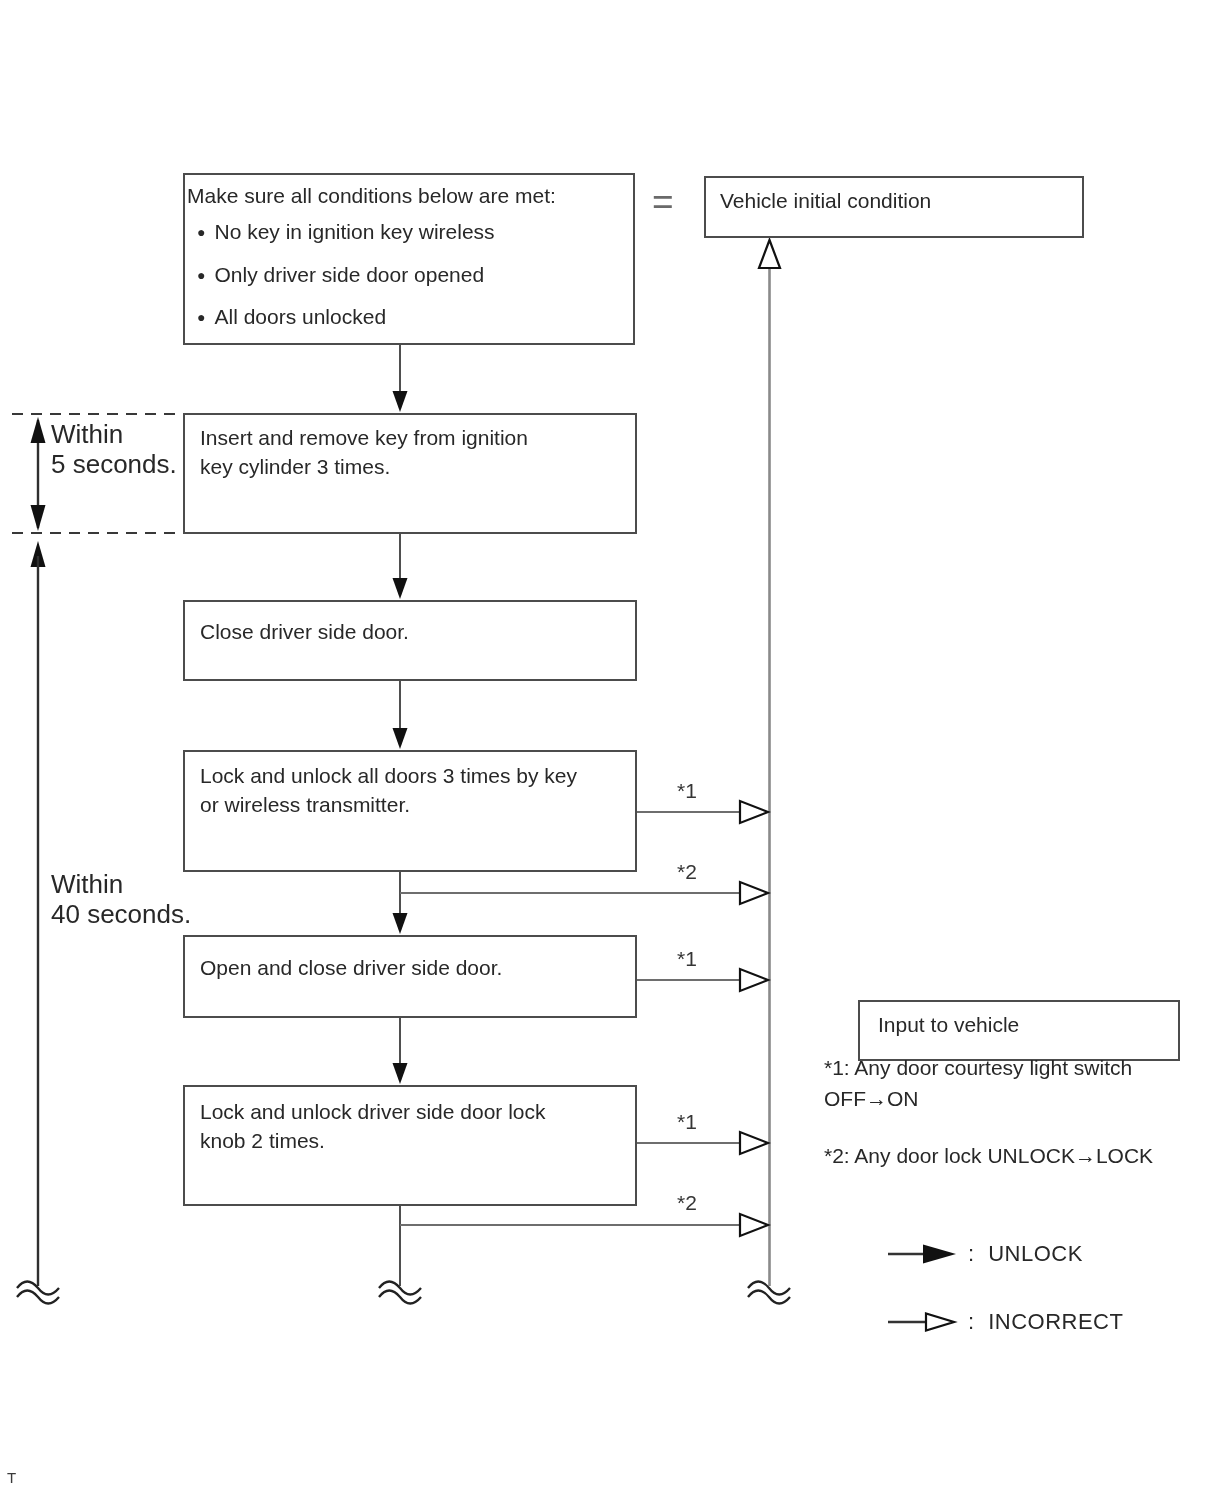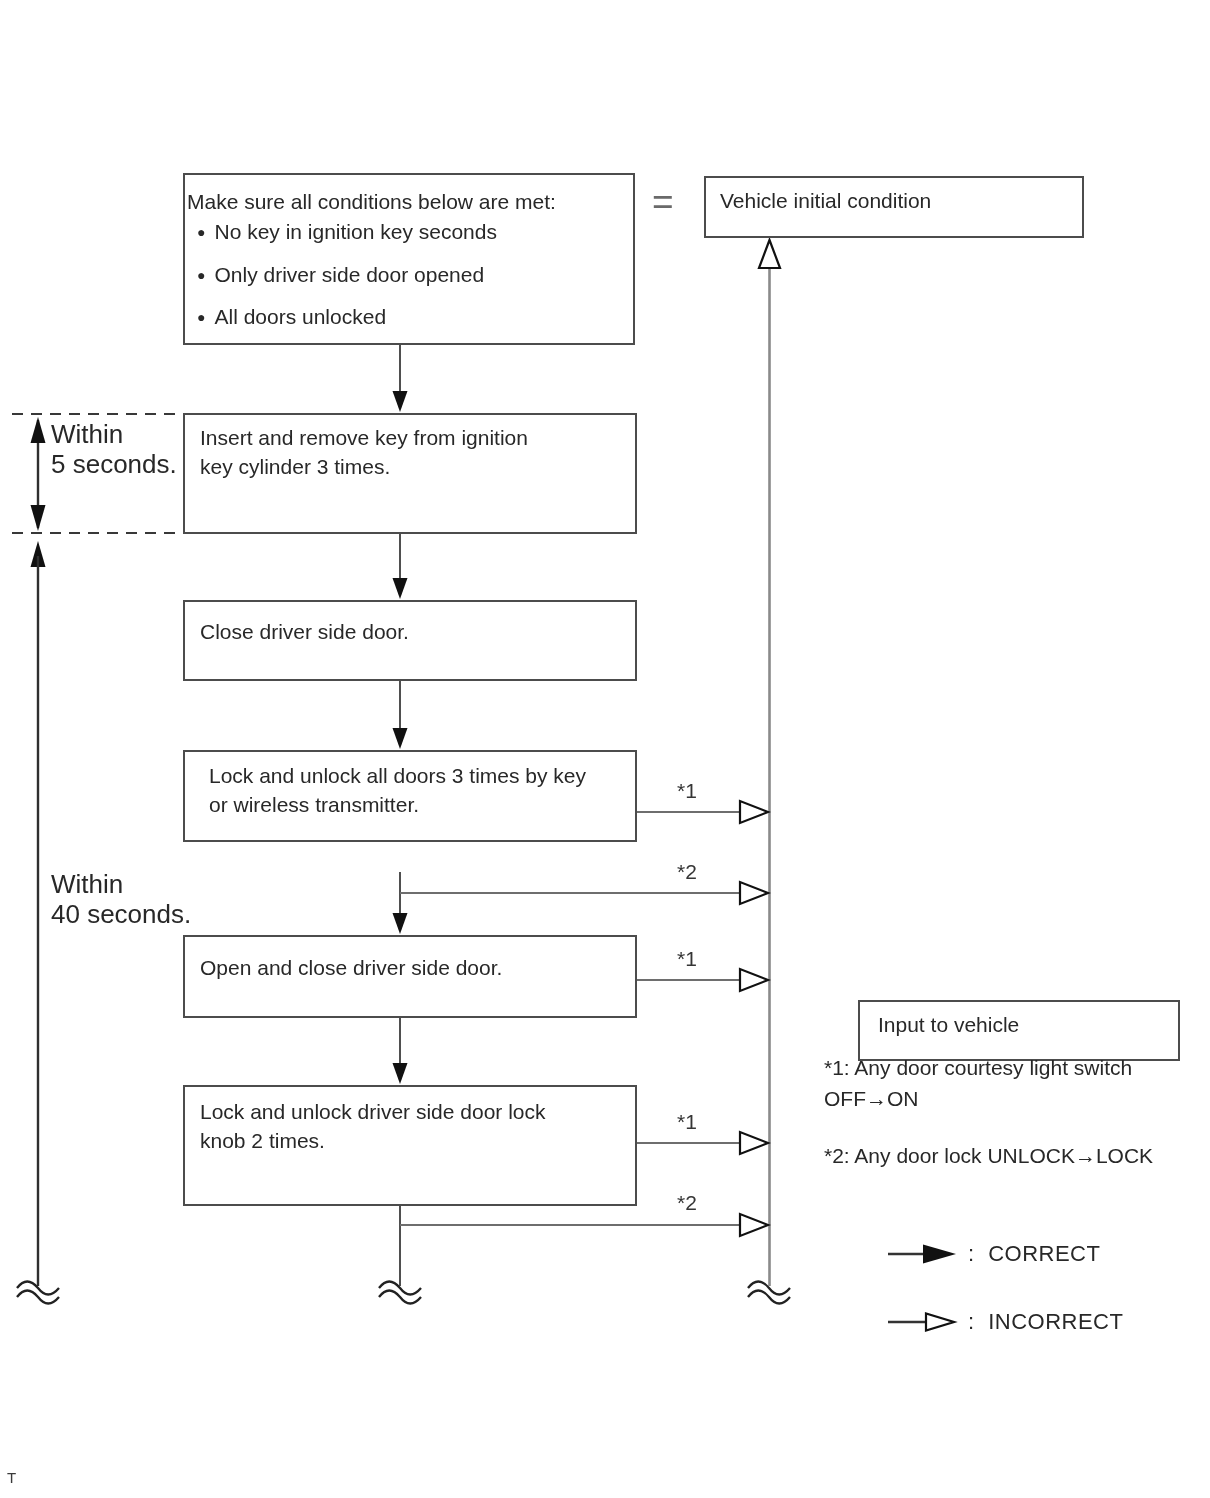--- a/index.html
+++ b/index.html
@@ -101,45 +101,45 @@
     <path d="M 17,1288 q 10,-13 21,0 q 10,13 21,0"></path>
     <path d="M 17,1297 q 10,-13 21,0 q 10,13 21,0"></path>
     <path d="M 379,1288 q 10,-13 21,0 q 10,13 21,0"></path>
     <path d="M 379,1297 q 10,-13 21,0 q 10,13 21,0"></path>
     <path d="M 748,1288 q 10,-13 21,0 q 10,13 21,0"></path>
     <path d="M 748,1297 q 10,-13 21,0 q 10,13 21,0"></path>
   </g>
 </svg>
 
 <div class="box" style="left:183px; top:173px; width:452px; height:172px;">
-  <div class="abs" style="top:12px; left:2px;">Make sure all conditions below are met:</div>
+  <div class="abs" style="top:6px; left:2px;">Make sure all conditions below are met:</div>
   <div class="bullet-row" style="top:42px;">
     <span class="dot">●</span>
-    <span>No key in ignition key seconds</span>
+    <span>No key in ignition key wireless</span>
   </div>
   <div class="bullet-row" style="top:85px;">
     <span class="dot">●</span>
     <span>Only driver side door opened</span>
   </div>
   <div class="bullet-row" style="top:127px;">
     <span class="dot">●</span>
     <span>All doors unlocked</span>
   </div>
 </div>
 
 <div class="equals" style="left:652px; top:181px;">=</div>
 
 <div class="box" style="left:704px; top:176px; width:380px; height:62px; padding:8px 14px;">Vehicle initial condition</div>
 
 <div class="box" style="left:183px; top:413px; width:454px; height:121px; padding:8px 15px;">Insert and remove key from ignition
 key cylinder 3 times.</div>
 
 <div class="box" style="left:183px; top:600px; width:454px; height:81px; padding:15px 15px;">Close driver side door.</div>
 
-<div class="box" style="left:183px; top:750px; width:454px; height:92px; padding:9px 24px;">Lock and unlock all doors 3 times by key
+<div class="box" style="left:183px; top:750px; width:454px; height:122px; padding:9px 15px;">Lock and unlock all doors 3 times by key
 or wireless transmitter.</div>
 
 <div class="box" style="left:183px; top:935px; width:454px; height:83px; padding:16px 15px;">Open and close driver side door.</div>
 
 <div class="box" style="left:183px; top:1085px; width:454px; height:121px; padding:10px 15px;">Lock and unlock driver side door lock
 knob 2 times.</div>
 
 <div class="box" style="left:858px; top:1000px; width:322px; height:61px; padding:8px 18px;">Input to vehicle</div>
 
 <div class="timer" style="left:51px; top:419px;">Within
@@ -156,21 +156,21 @@
 <div class="footnote" style="left:824px; top:1052px; width:400px;">*1: Any door courtesy light switch
 OFF→ON</div>
 <div class="footnote" style="left:824px; top:1140px; width:400px;">*2: Any door lock UNLOCK→LOCK</div>
 
 <div class="legend-row" style="left:886px; top:1241px;">
   <svg width="72" height="26" viewBox="0 0 72 26">
     <line x1="2" y1="13" x2="40" y2="13" stroke="#333" stroke-width="2.6"></line>
     <polygon points="37,3.5 37,22.5 70,13" fill="#111"></polygon>
   </svg>
   <span class="colon">:</span>
-  <span class="txt">CORRECT</span>
+  <span class="txt">UNLOCK</span>
 </div>
 
 <div class="legend-row" style="left:886px; top:1309px;">
   <svg width="72" height="26" viewBox="0 0 72 26">
     <line x1="2" y1="13" x2="42" y2="13" stroke="#333" stroke-width="2.6"></line>
     <polygon points="40,4.5 40,21.5 68,13" fill="#fff" stroke="#111" stroke-width="2.2"></polygon>
   </svg>
   <span class="colon">:</span>
   <span class="txt">INCORRECT</span>
 </div>

